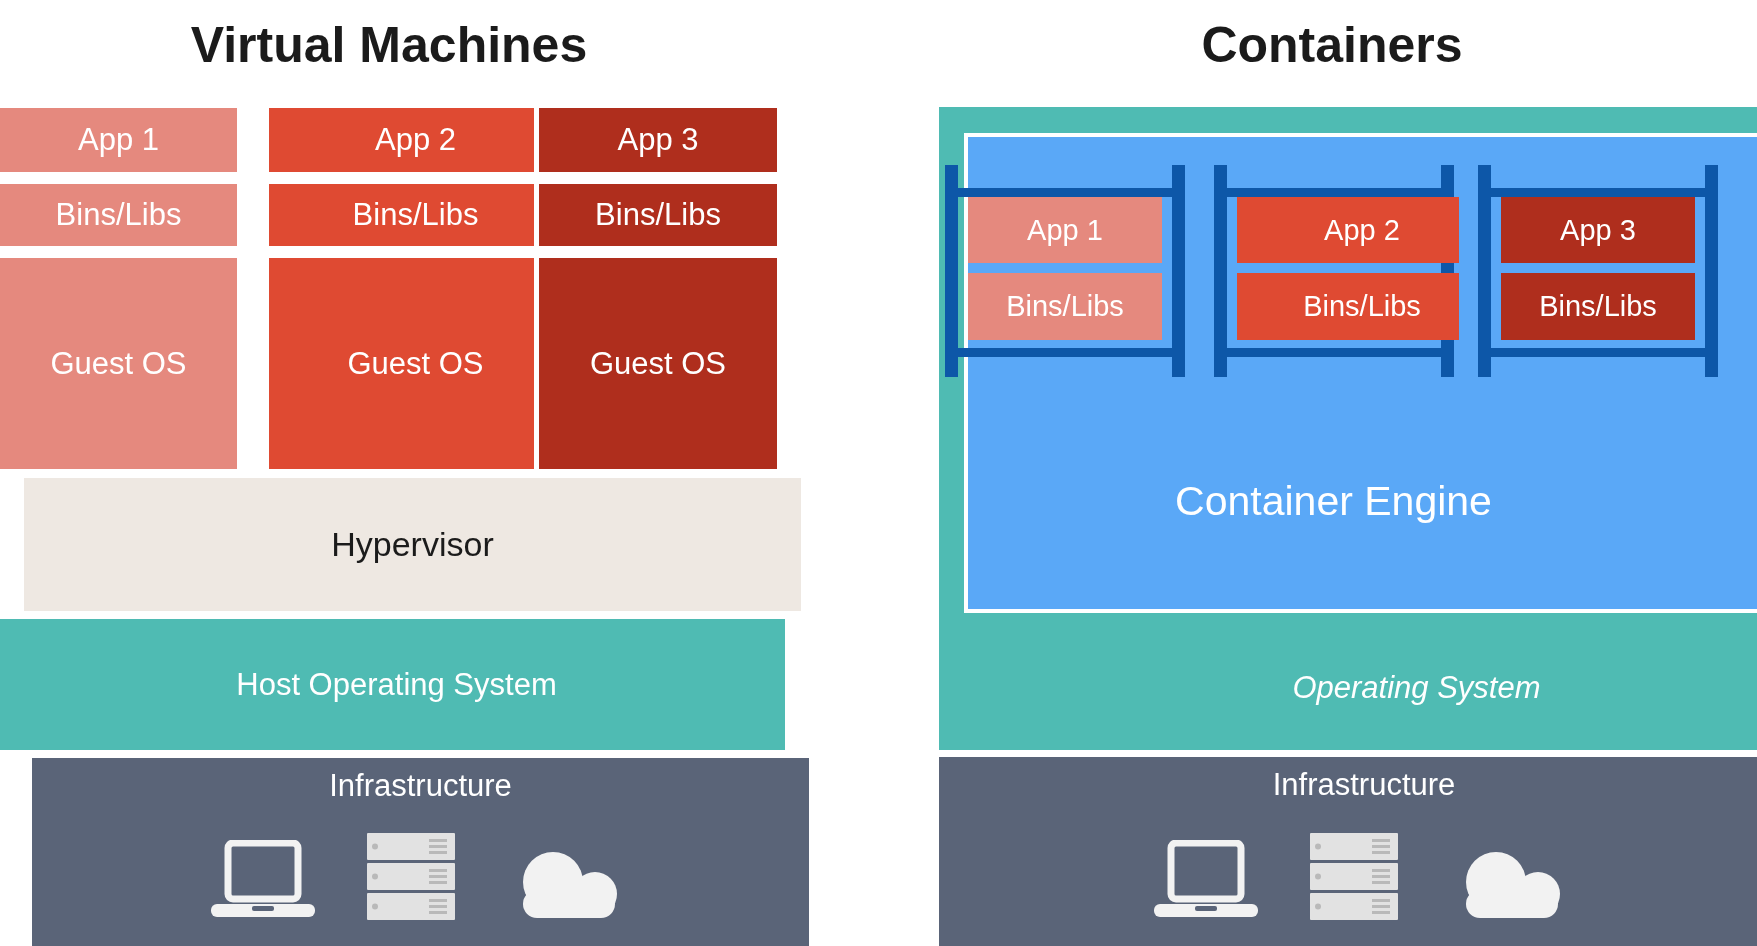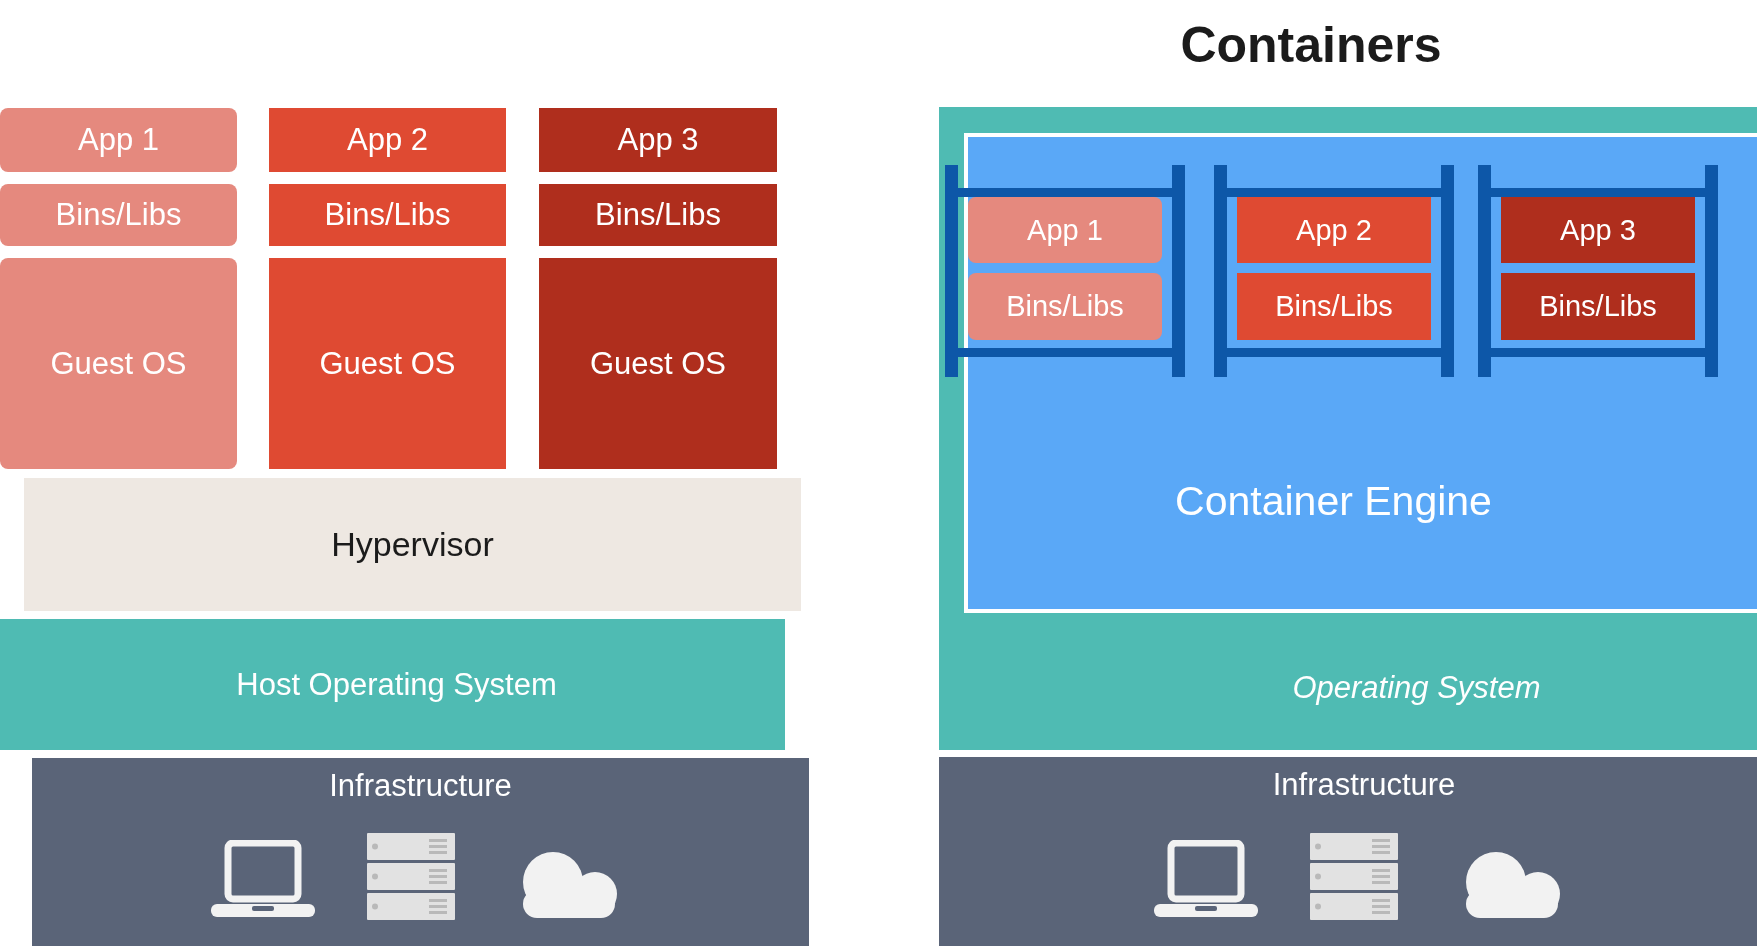--- a/index.html
+++ b/index.html
@@ -15,22 +15,22 @@
   }
   .abs{position:absolute;margin-left:32px;}
   .panel-title{
     position:absolute; top:16px; text-align:center;
     font-size:50px; font-weight:600; color:var(--title-text); letter-spacing:0;
   }
   .box{
     position:absolute; display:flex; align-items:center; justify-content:center;
     color:var(--label-text); font-size:31px; font-weight:400;
   }
-  .shade-0{background:var(--salmon);border-radius:8px;}
-  .shade-1{background:var(--red);}
+  .shade-0{background:var(--salmon);}
+  .shade-1{background:var(--red);padding-left:28px;}
   .shade-2{background:var(--dark-red);}
   .hypervisor{
     left:0; top:478px; width:777px; height:133px; background:var(--beige);
     color:var(--title-text); font-size:34px;margin-left:24px;
   }
   .host-os{ left:0; top:619px; width:777px; height:131px; background:var(--teal);padding-left:8px; }
   .infra{ background:var(--slate); }
   .infra-left{ left:0; top:758px; width:777px; height:188px; }
   .infra-right{ left:907px; top:757px; width:850px; height:189px; }
   .infra-label{
@@ -65,20 +65,21 @@
   .rack .app-box{ left:23px; top:32px; width:194px; height:66px; }
   .rack .bins-box{ left:23px; top:108px; width:194px; height:67px; }
   .rack .box{ font-size:29px; }
   svg{ display:block; }
 </style>
 </head>
 <body>
 
 <div id="canvas">
 
+  <div class="panel-title" style="left:0;width:778px;">Virtual Machines</div>
 
   <div class="box shade-0" style="left:0;top:108px;width:237px;height:64px;">App 1</div>
   <div class="box shade-0" style="left:0;top:184px;width:237px;height:62px;">Bins/Libs</div>
   <div class="box shade-0" style="left:0;top:258px;width:237px;height:211px;">Guest OS</div>
 
   <div class="box shade-1" style="left:269px;top:108px;width:237px;height:64px;">App 2</div>
   <div class="box shade-1" style="left:269px;top:184px;width:237px;height:62px;">Bins/Libs</div>
   <div class="box shade-1" style="left:269px;top:258px;width:237px;height:211px;">Guest OS</div>
 
   <div class="box shade-2" style="left:539px;top:108px;width:238px;height:64px;">App 3</div>
@@ -127,21 +128,21 @@
           <g fill="currentColor">
             <circle cx="46" cy="36" r="30"></circle>
             <circle cx="88" cy="48" r="22"></circle>
             <rect x="16" y="44" width="92" height="28" rx="14"></rect>
           </g>
         </svg>
       </span>
     </div>
   </div>
 
-  <div class="panel-title" style="left:886px;width:850px;">Containers</div>
+  <div class="panel-title" style="left:907px;width:850px;">Containers</div>
 
   <div class="abs teal-panel"></div>
 
   <div class="abs blue-box"></div>
 
   <div class="rack" style="left:945px;">
     <div class="post post-left"></div>
     <div class="post post-right"></div>
     <div class="rail rail-top"></div>
     <div class="rail rail-bottom"></div>

